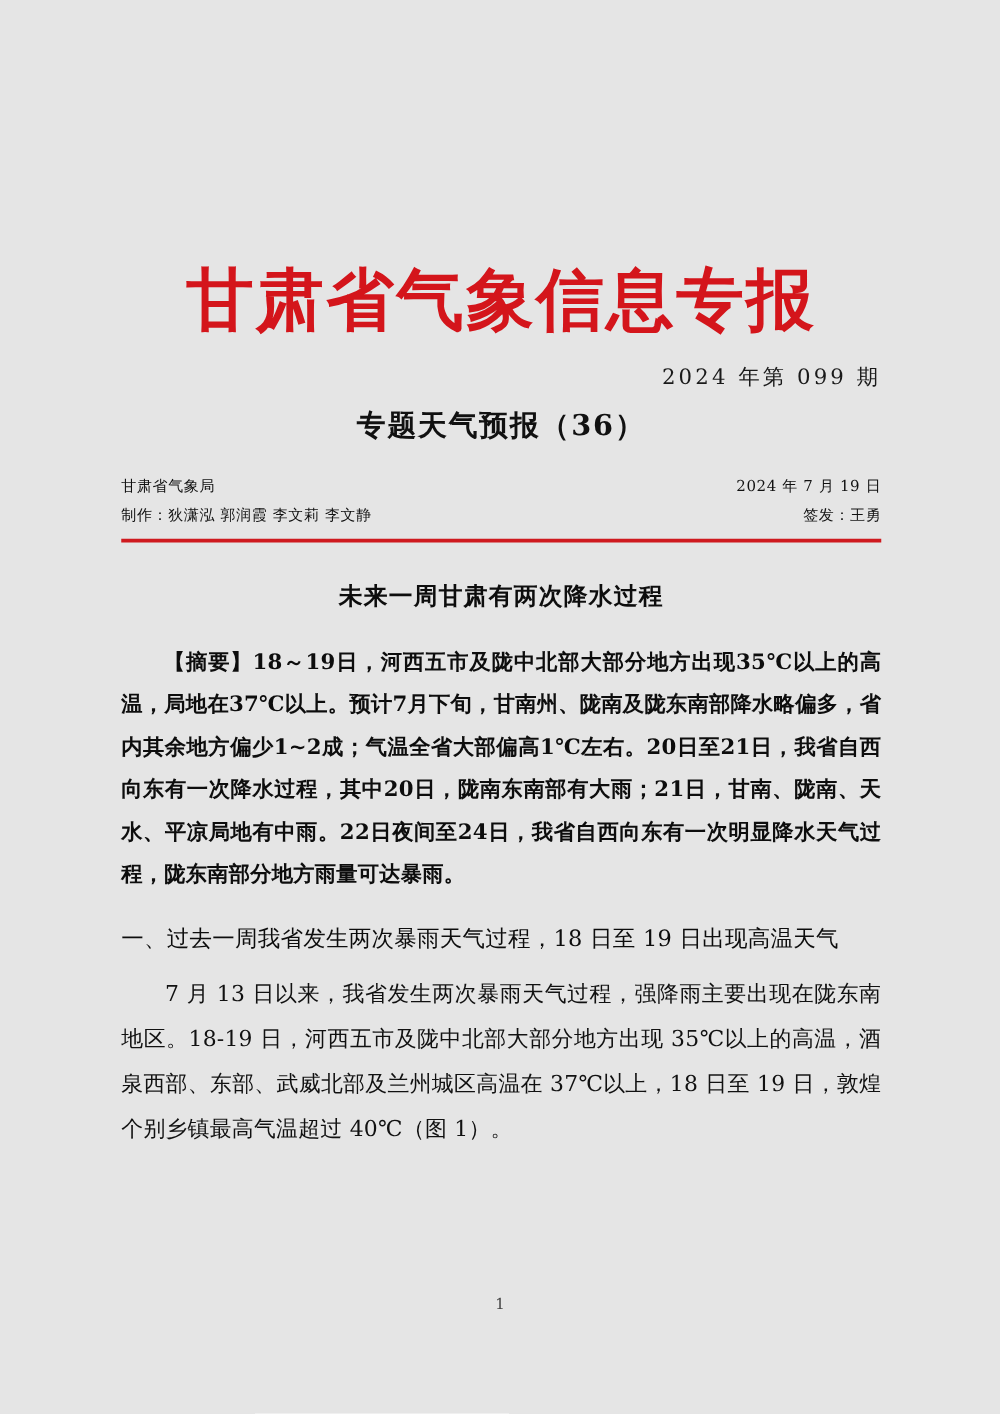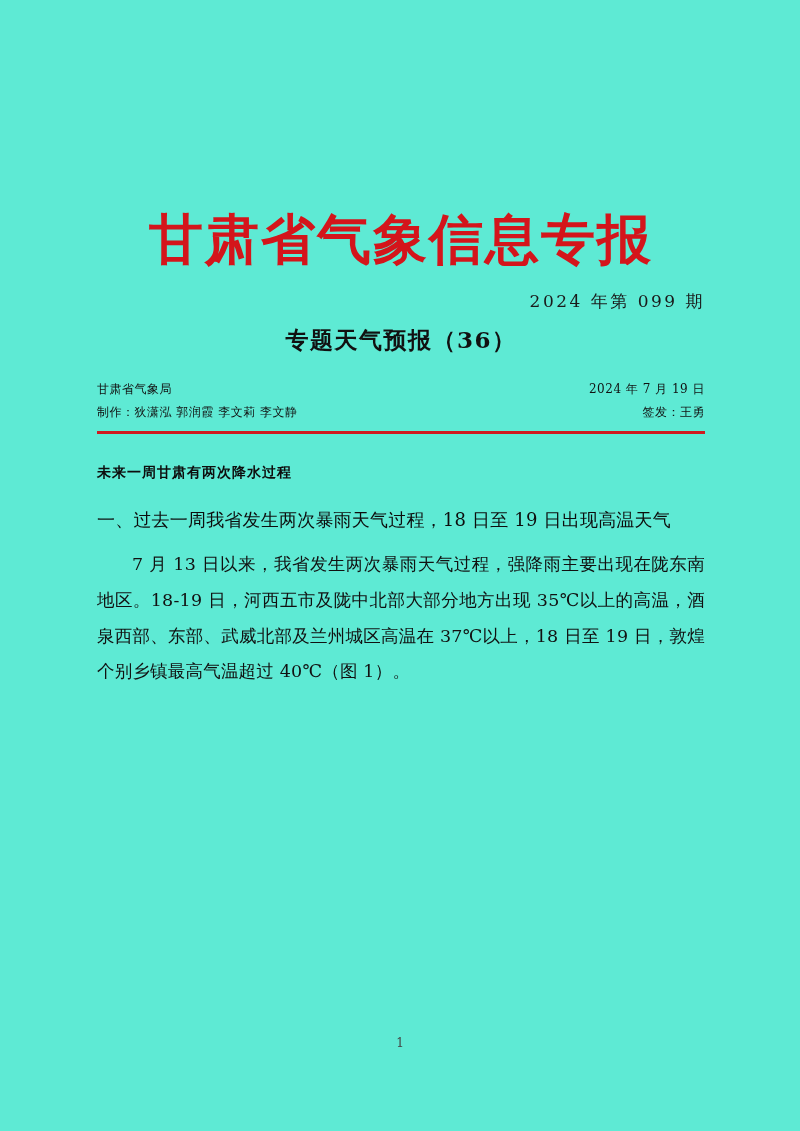--- a/index.html
+++ b/index.html
@@ -10,21 +10,21 @@
   }
   body {
     font-family: "DejaVu Serif", "Liberation Serif", serif;
     color: #000000;
   }
   .page {
     position: relative;
     width: 800px;
     height: 1131px;
     margin: 0 auto;
-    background: #5eead4;
+    background: #e5e5e5;
     box-sizing: border-box;
     overflow: hidden;
   }
   .content {
     position: absolute;
     left: 97px;
     top: 0;
     width: 608px;
   }
 
@@ -75,22 +75,22 @@
   .red-rule {
     margin-top: 6px;
     height: 3px;
     background: #cf1a1f;
     width: 100%;
   }
 
   
   .headline {
     margin-top: 26px;
-    text-align: left;
-    font-size: 14px;
+    text-align: center;
+    font-size: 19px;
     font-weight: bold;
     line-height: 1.85;
     letter-spacing: 1px;
     color: #0d0d0d;
     font-family: Liberation Serif, serif;
   }
 
   
   .abstract {
     margin-top: 18px;
@@ -162,20 +162,21 @@
         <span class="meta-right">签发：王勇</span>
       </div>
     </div>
 
     <div class="red-rule"></div>
 
     <div class="headline">
       <div>未来一周甘肃有两次降水过程</div>
     </div>
 
+    <p class="abstract"><span>【摘要】</span><span>18～19日，河西五市及陇中北部大部分地方出现35℃以上的高温，局地在37℃以上。预计7月下旬，甘南州、陇南及陇东南部降水略偏多，省内其余地方偏少1~2成；气温全省大部偏高1℃左右。20日至21日，我省自西向东有一次降水过程，其中20日，陇南东南部有大雨；21日，甘南、陇南、天水、平凉局地有中雨。22日夜间至24日，我省自西向东有一次明显降水天气过程，陇东南部分地方雨量可达暴雨。</span></p>
 
     <div class="section-heading">一、过去一周我省发生两次暴雨天气过程，18 日至 19 日出现高温天气</div>
 
     <p class="body-paragraph">7 月 13 日以来，我省发生两次暴雨天气过程，强降雨主要出现在陇东南地区。18-19 日，河西五市及陇中北部大部分地方出现 35℃以上的高温，酒泉西部、东部、武威北部及兰州城区高温在 37℃以上，18 日至 19 日，敦煌个别乡镇最高气温超过 40℃（图 1）。</p>
 
   </div>
 
   <div class="page-footer">1</div>
 
 </div>

